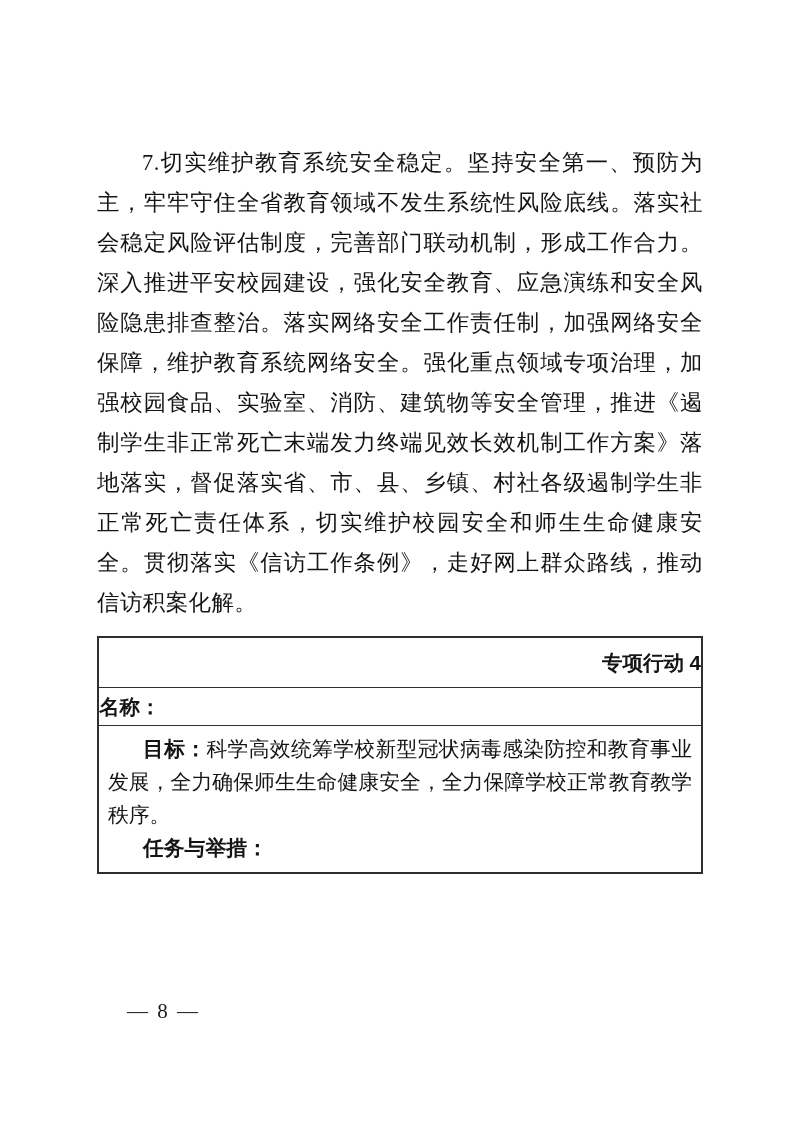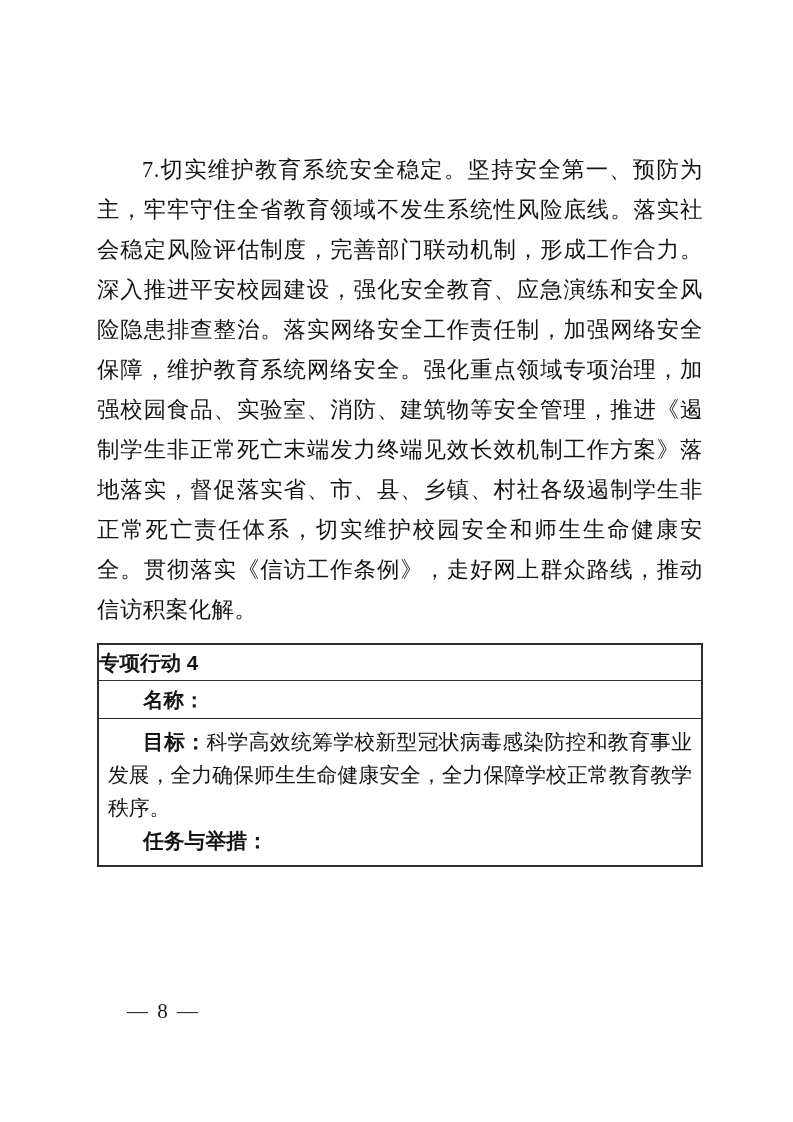--- a/index.html
+++ b/index.html
@@ -12,21 +12,21 @@
     width: 793px;
     height: 1122px;
     background: #ffffff;
     overflow: hidden;
     font-family: "Liberation Serif", "DejaVu Serif", serif;
     color: #141414;
   }
   .content {
     position: absolute;
     left: 97px;
-    top: 150px;
+    top: 143px;
     width: 606px;
   }
   .para {
     font-size: 22.4px;
     line-height: 40px;
     text-align: justify;
     text-justify: inter-character;
     text-indent: 45px;
     letter-spacing: 0.5px;
     margin: 0;
@@ -39,33 +39,32 @@
     border-collapse: collapse;
   }
   .action-table .row {
     border-bottom: 1.5px solid #2e2e2e;
     box-sizing: border-box;
   }
   .action-table .row:last-child {
     border-bottom: none;
   }
   .row-title {
-    height: 36px;
+    height: 50px;
     display: flex;
     align-items: center;
-    justify-content: flex-start;
+    justify-content: flex-end;
     font-family: "Liberation Sans", "DejaVu Sans", sans-serif;
     font-weight: bold;
     font-size: 20.5px;
   }
   .row-name {
     height: 38px;
     display: flex;
     align-items: center;
-    padding-left: 44px;
     font-family: "Liberation Sans", "DejaVu Sans", sans-serif;
     font-weight: bold;
     font-size: 20.5px;
   }
   .row-goal {
     padding: 6px 9px 8px 9px;
     font-size: 20.8px;
     line-height: 33px;
     text-align: justify;
     text-justify: inter-character;

